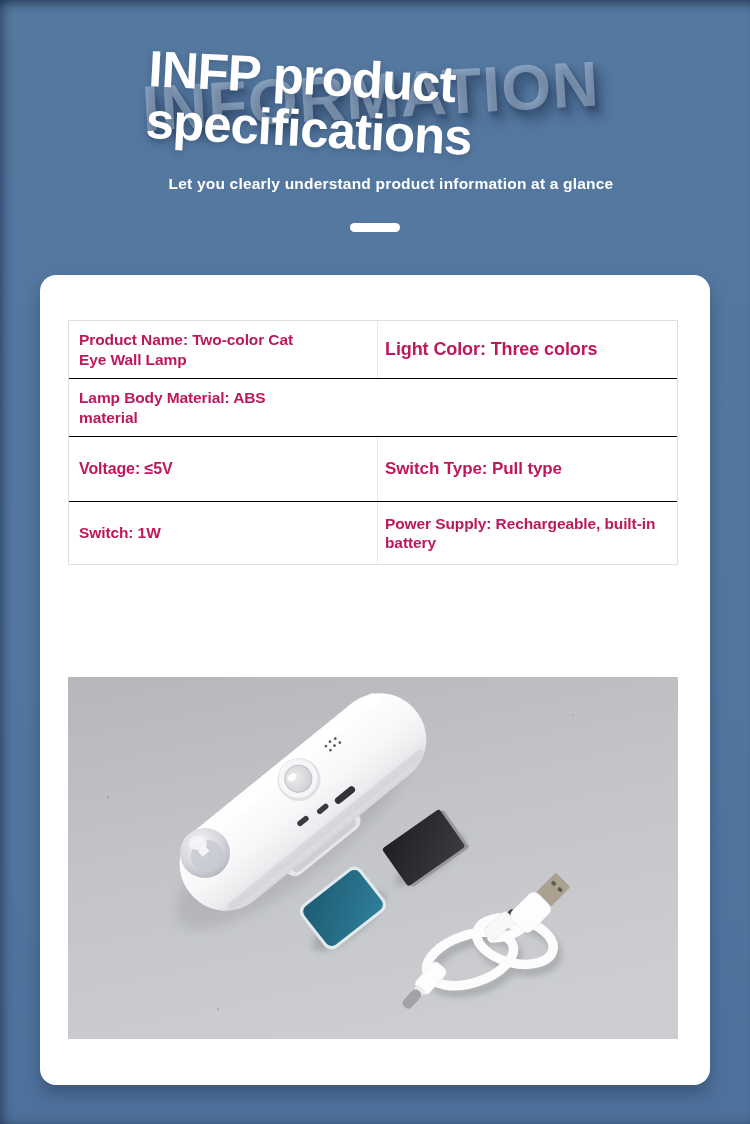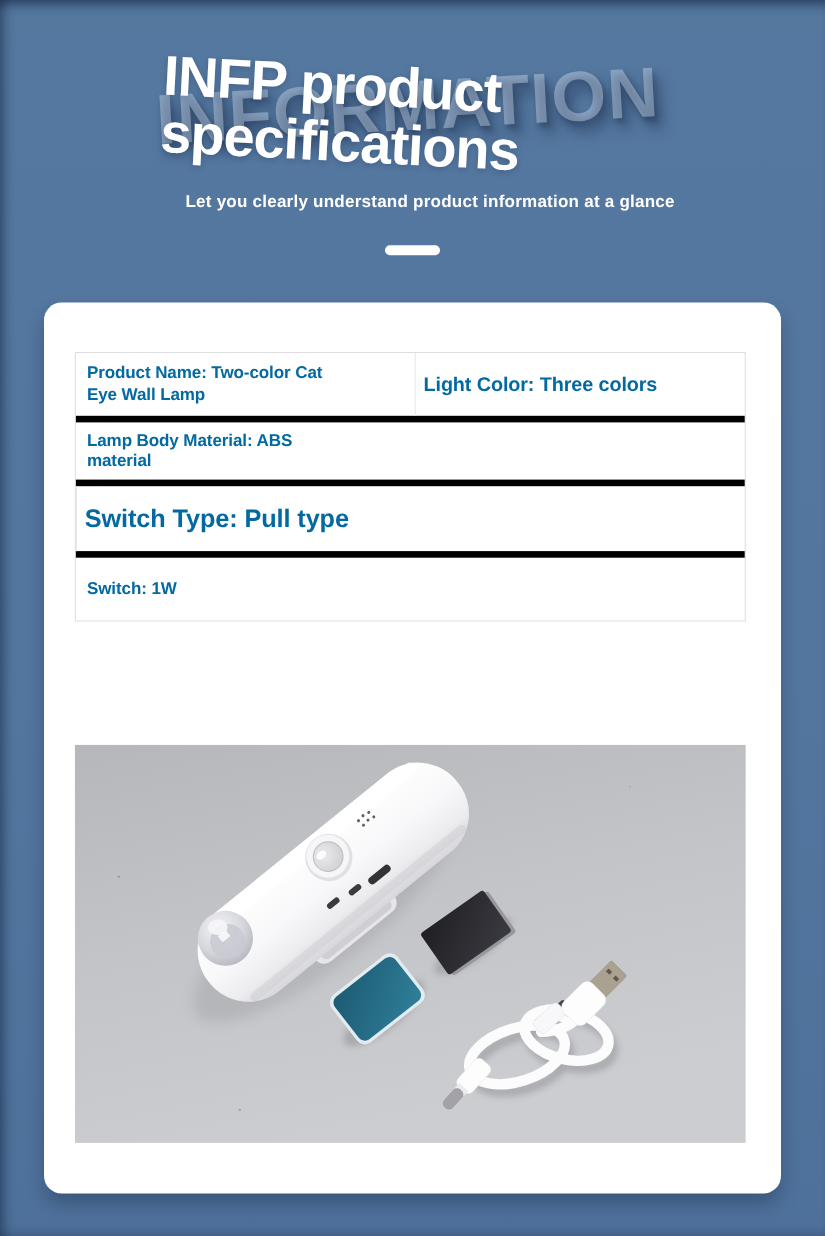--- a/index.html
+++ b/index.html
@@ -48,33 +48,33 @@
     position:absolute; left:40px; top:275px; width:670px; height:810px;
     background:#ffffff; border-radius:16px; z-index:3;
     box-shadow:0 10px 16px rgba(15,25,45,0.28);
   }
 
   
   .spec-table {
     position:absolute; left:28px; top:45px; width:610px;
     border:1px solid #dfdfe2; box-sizing:border-box; background:#ffffff;
   }
-  .t-row { display:flex; border-top:6px solid #000000; box-sizing:border-box; }
+  .t-row { display:flex; border-top:1px solid #000000; box-sizing:border-box; }
   .t-row:first-child { border-top:none; }
   .t-cell {
     display:flex; align-items:center; box-sizing:border-box;
-    color:#0369a1; font-weight:bold; line-height:1.25; white-space:pre-line;
+    color:#be185d; font-weight:bold; line-height:1.25; white-space:pre-line;
     letter-spacing:-0.1px;
   }
   .t-left  { width:308px; padding-left:10px; padding-right:6px; }
   .t-right { width:300px; border-left:1px solid #e9e9eb; padding-left:7px; padding-right:2px; }
   .t-full  { width:100%; padding-left:10px; }
   .fs15 { font-size:15.5px; }
   .fs16 { font-size:16px; }
-  .fs17 { font-size:23px; }
+  .fs17 { font-size:17px; }
   .fs18 { font-size:18px;text-align:right; }
 
   
   .photo { position:absolute; left:28px; top:402px; width:610px; height:362px; }
   .photo svg { display:block; }
 </style>
 </head>
 <body>
 
 <div class="page">
@@ -93,24 +93,27 @@
       <div class="t-row" style="height:57px">
         <div class="t-cell t-left fs15">Product Name: Two-color Cat
 Eye Wall Lamp</div>
         <div class="t-cell t-right fs18">Light Color: Three colors</div>
       </div>
       <div class="t-row" style="height:58px">
         <div class="t-cell t-left fs15">Lamp Body Material: ABS
 material</div>
       </div>
       <div class="t-row" style="height:65px">
+        <div class="t-cell t-left fs16">Voltage: ≤5V</div>
         <div class="t-cell t-right fs17">Switch Type: Pull type</div>
       </div>
       <div class="t-row" style="height:63px">
         <div class="t-cell t-left fs15">Switch: 1W</div>
+        <div class="t-cell t-right fs15">Power Supply: Rechargeable, built-in
+battery</div>
       </div>
     </div>
 
     <div class="photo">
       <svg viewBox="0 0 610 362" width="610" height="362">
         <defs>
           <linearGradient id="bgG" x1="0" y1="0" x2="0.35" y2="1">
             <stop offset="0" stop-color="#b5b7ba"></stop>
             <stop offset="0.5" stop-color="#c2c4c7"></stop>
             <stop offset="1" stop-color="#cbcdd0"></stop>

